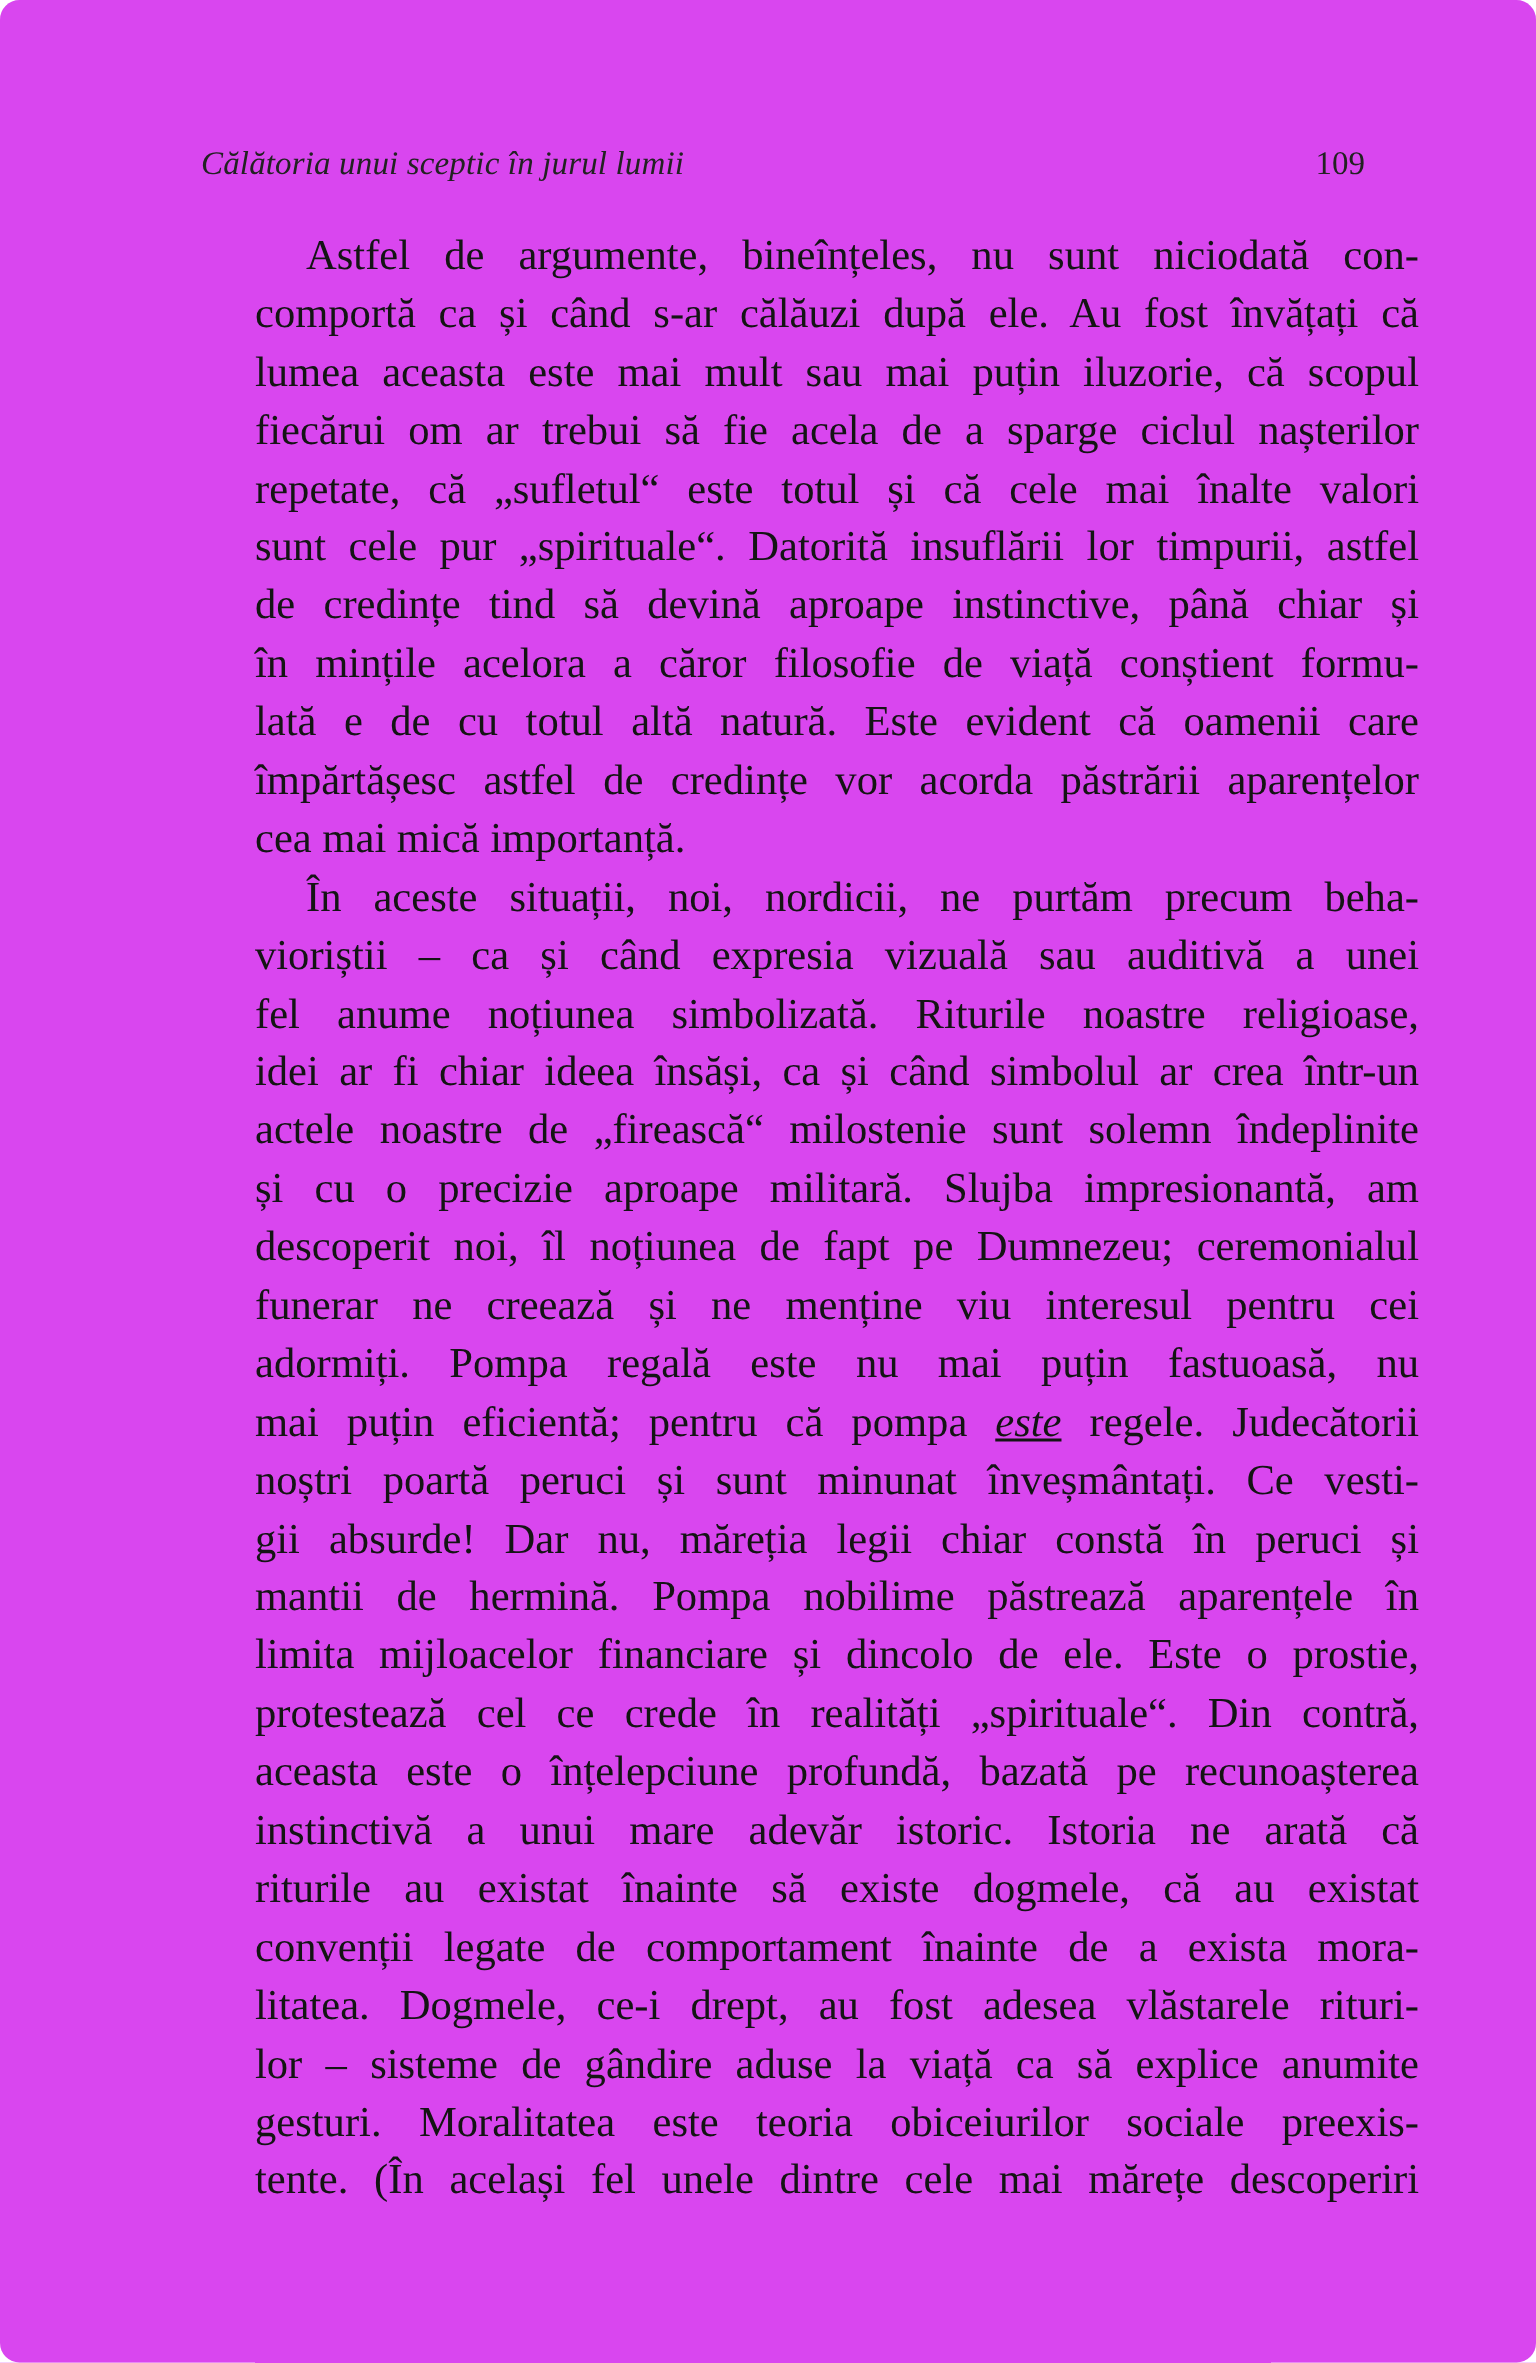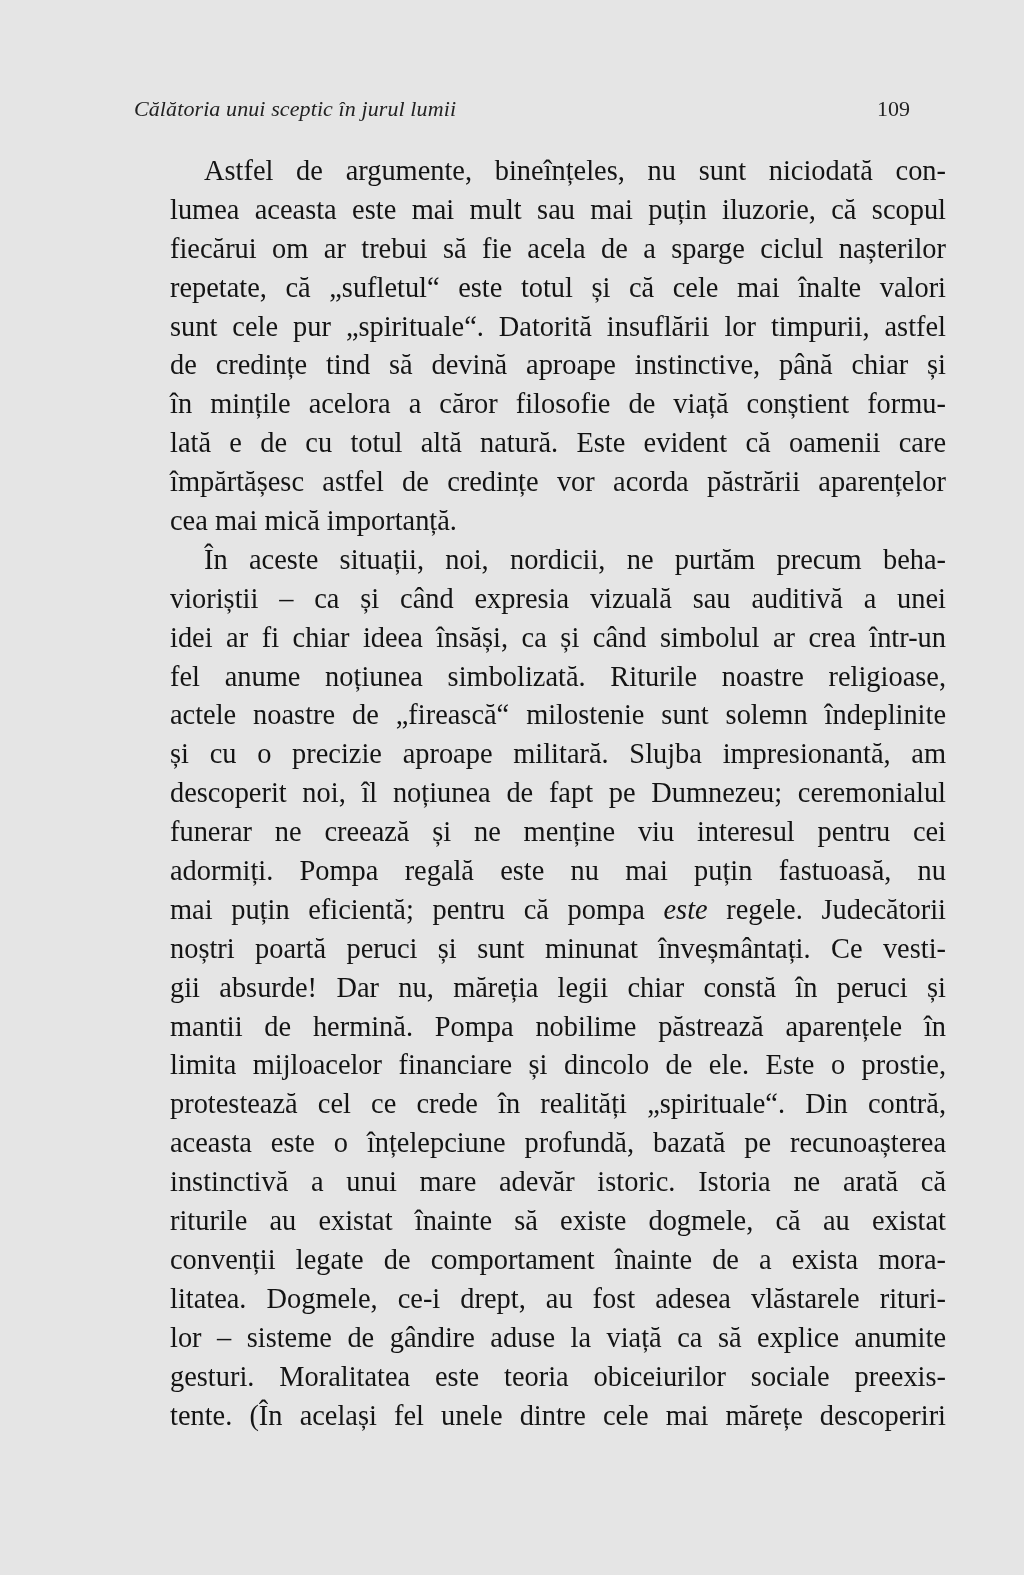--- a/index.html
+++ b/index.html
@@ -1,65 +1,67 @@
 <!DOCTYPE html>
 <html><head>
 <meta charset="utf-8">
 <style>
   html, body { margin: 0; padding: 0; background: #ffffff; }
   body { width: 1024px; height: 1575px; position: relative; overflow: hidden; }
   .page {
     position: absolute; left: 0; top: 0; width: 1024px; height: 1575px;
-    background: #e5e5e5; color: #1a1a1a;
+    background: #d946ef; color: #1a1a1a;
     font-family: "Liberation Serif", "DejaVu Serif", serif;
+    border-radius: 13px;
   }
   .running-head {
     position: absolute; left: 134px; top: 96px; width: 776px; height: 30px;
     display: flex; justify-content: space-between; align-items: baseline;
     font-size: 22px; color: #222;
   }
   .running-title { font-style: italic; letter-spacing: 0.1px; }
   .folio { font-style: normal; margin-left: 40px; }
   .body-text {
     position: absolute; left: 134px; top: 152px; width: 776px;
     font-size: 28.4px; line-height: 38.9px; color: #141414; margin-left: 36px;
   }
   .line {
     display: block; height: 38.9px; white-space: nowrap;
     text-align: justify; text-align-last: justify; overflow: visible;
   }
   .line.last { text-align-last: left; }
   .line.indent { padding-left: 34px; }
-  .em { font-style: italic; }
+  .em { font-style: italic; text-decoration: underline; }
 </style>
 </head>
 <body>
 
 <div class="page">
   <div class="running-head">
     <span class="running-title">Călătoria unui sceptic în jurul lumii</span>
     <span class="folio">109</span>
   </div>
 
   <div class="body-text">
     <span class="line indent">Astfel de argumente, bineînțeles, nu sunt niciodată con-</span>
+    <span class="line">comportă ca și când s-ar călăuzi după ele. Au fost învățați că</span>
     <span class="line">lumea aceasta este mai mult sau mai puțin iluzorie, că scopul</span>
     <span class="line">fiecărui om ar trebui să fie acela de a sparge ciclul nașterilor</span>
     <span class="line">repetate, că „sufletul“ este totul și că cele mai înalte valori</span>
     <span class="line">sunt cele pur „spirituale“. Datorită insuflării lor timpurii, astfel</span>
     <span class="line">de credințe tind să devină aproape instinctive, până chiar și</span>
     <span class="line">în mințile acelora a căror filosofie de viață conștient formu-</span>
     <span class="line">lată e de cu totul altă natură. Este evident că oamenii care</span>
     <span class="line">împărtășesc astfel de credințe vor acorda păstrării aparențelor</span>
     <span class="line last">cea mai mică importanță.</span>
 
     <span class="line indent">În aceste situații, noi, nordicii, ne purtăm precum beha-</span>
     <span class="line">vioriștii – ca și când expresia vizuală sau auditivă a unei</span>
+    <span class="line">fel anume noțiunea simbolizată. Riturile noastre religioase,</span>
     <span class="line">idei ar fi chiar ideea însăși, ca și când simbolul ar crea într-un</span>
-    <span class="line">fel anume noțiunea simbolizată. Riturile noastre religioase,</span>
     <span class="line">actele noastre de „firească“ milostenie sunt solemn îndeplinite</span>
     <span class="line">și cu o precizie aproape militară. Slujba impresionantă, am</span>
     <span class="line">descoperit noi, îl noțiunea de fapt pe Dumnezeu; ceremonialul</span>
     <span class="line">funerar ne creează și ne menține viu interesul pentru cei</span>
     <span class="line">adormiți. Pompa regală este nu mai puțin fastuoasă, nu</span>
     <span class="line"><span>mai puțin eficientă; pentru că pompa </span><span class="em">este</span><span> regele. Judecătorii</span></span>
     <span class="line">noștri poartă peruci și sunt minunat înveșmântați. Ce vesti-</span>
     <span class="line">gii absurde! Dar nu, măreția legii chiar constă în peruci și</span>
     <span class="line">mantii de hermină. Pompa nobilime păstrează aparențele în</span>
     <span class="line">limita mijloacelor financiare și dincolo de ele. Este o prostie,</span>

